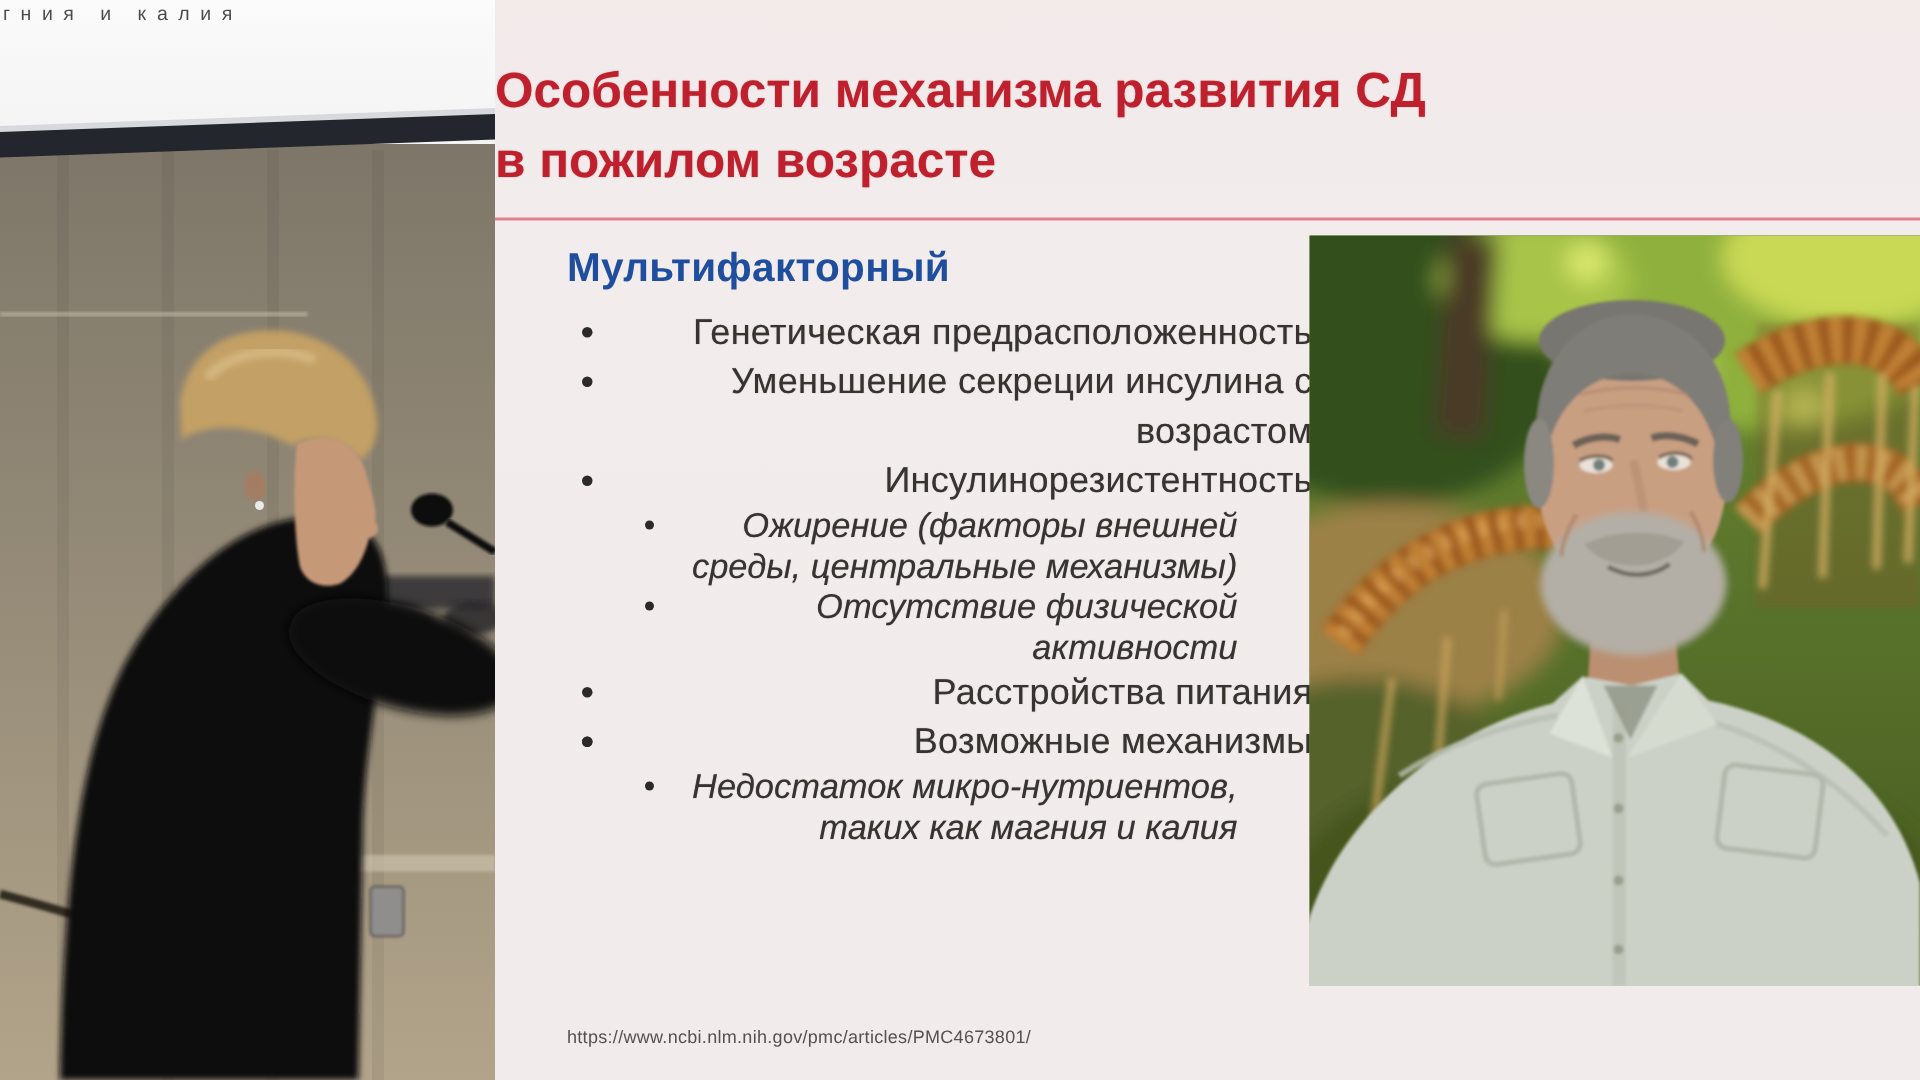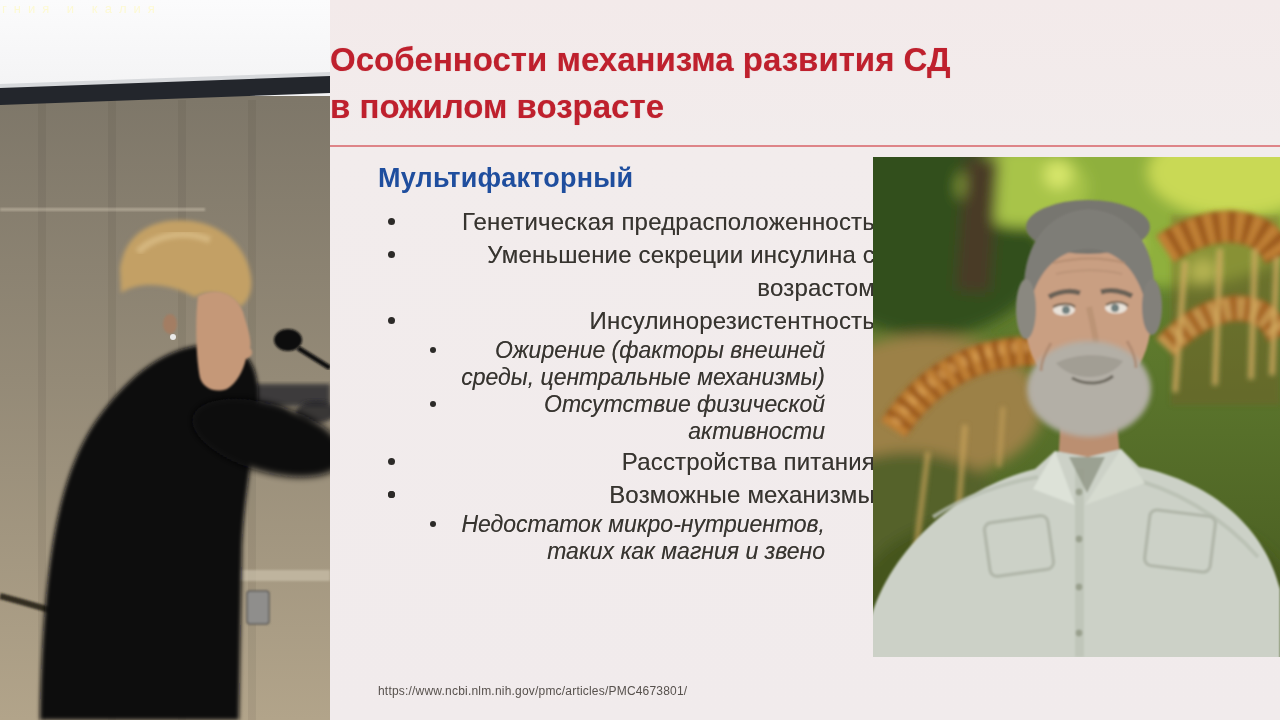--- a/index.html
+++ b/index.html
@@ -13,21 +13,21 @@
   html,body{margin:0;padding:0;background:#000;}
   .frame{
     position:relative;width:1280px;height:720px;overflow:hidden;
     font-family:"Liberation Sans",sans-serif;background:var(--slide-bg,#f1ebec);
   }
   
   .camera{position:absolute;left:0;top:0;width:330px;height:720px;overflow:hidden;background:#8b8272;}
   .camera svg{display:block;}
   .proj-text{
     position:absolute;left:2px;top:1px;width:320px;
-    font-size:13px;letter-spacing:7px;color:#fef9c3;opacity:.7;
+    font-size:13px;letter-spacing:7px;color:#000000;opacity:.7;
     filter:blur(.4px);white-space:nowrap;
   }
   
   .slide{position:absolute;left:330px;top:0;width:950px;height:720px;background:linear-gradient(180deg,#f3eaea 0%,#f2ecec 20%,#f1ebec 100%);}
   .slide-title{
     position:absolute;top:36px;left:0;width:100%;
     color:var(--title-red,#bf202d);font-weight:bold;font-size:33px;line-height:47px;
     text-shadow:0 0 1px rgba(160,20,30,.35);
   }
   .slide-title span{display:block;}
@@ -132,21 +132,21 @@
       <h2>Мультифакторный</h2>
       <ul class="bullets">
         <li class="l1"><span class="dot"></span><span>Генетическая предрасположенность</span></li>
         <li class="l1"><span class="dot"></span><span>Уменьшение секреции инсулина с возрастом</span></li>
         <li class="l1"><span class="dot"></span><span>Инсулинорезистентность</span></li>
         <li class="l2"><span class="dot"></span><span>Ожирение (факторы внешней среды, центральные механизмы)</span></li>
         <li class="l2"><span class="dot"></span><span>Отсутствие физической активности</span></li>
         <li class="l1"><span class="dot"></span><span>Расстройства питания</span></li>
         <li class="l1"><span class="dot"></span></li>
         <li class="l1"><span class="dot"></span><span>Возможные механизмы</span></li>
-        <li class="l2"><span class="dot"></span><span>Недостаток микро-нутриентов, таких как магния и звено</span></li>
+        <li class="l2"><span class="dot"></span><span>Недостаток микро-нутриентов, таких как магния и калия</span></li>
       </ul>
     </div>
 
     <div class="source">https://www.ncbi.nlm.nih.gov/pmc/articles/PMC4673801/</div>
 
     <div class="photo">
       <svg width="407" height="500" viewBox="0 0 407 500">
         <defs>
           <linearGradient id="bgGreen" x1="0" y1="0" x2="0" y2="500" gradientUnits="userSpaceOnUse">
             <stop offset="0" stop-color="#6b8c33"></stop>

